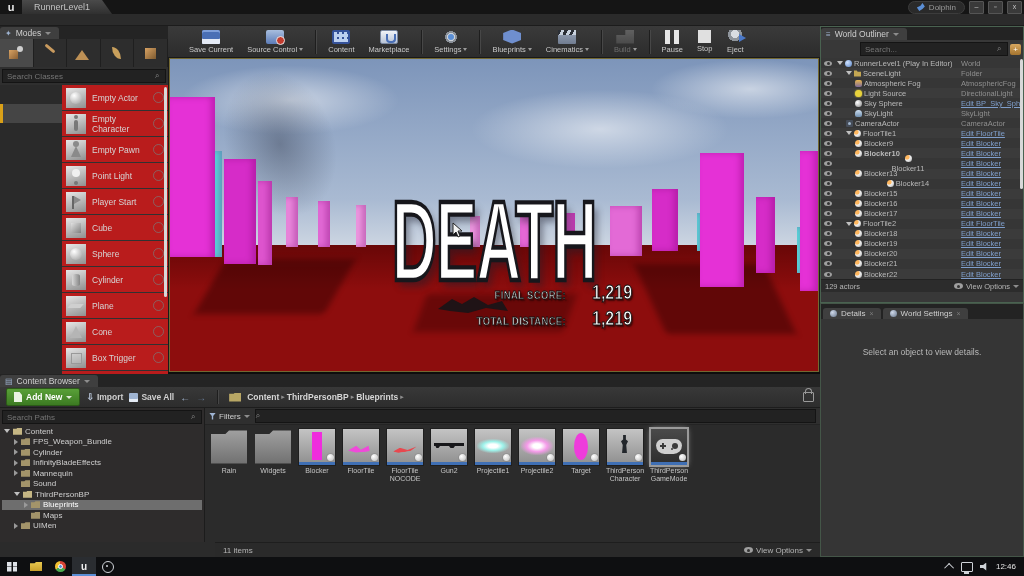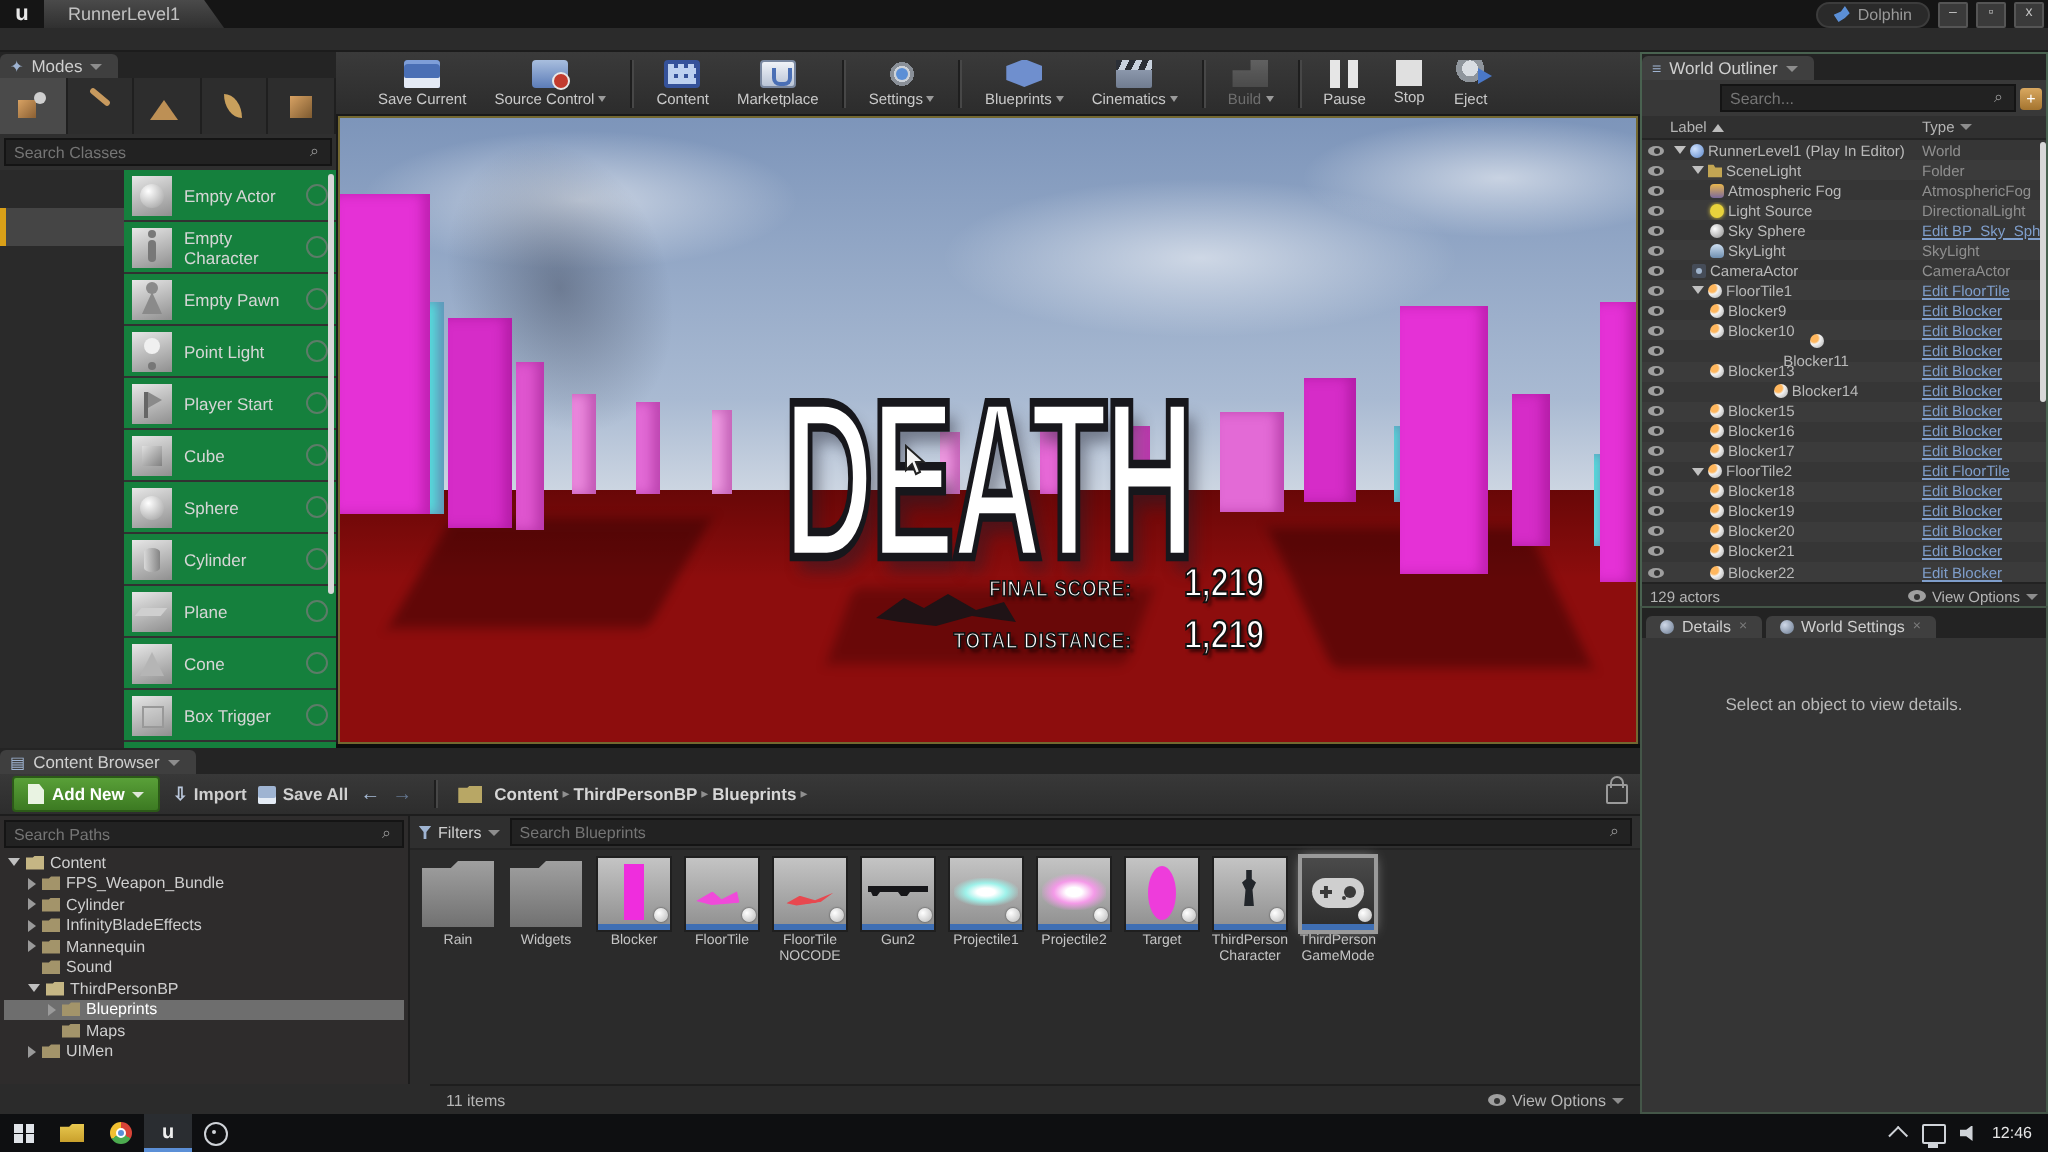--- a/index.html
+++ b/index.html
@@ -38,21 +38,21 @@
   .mico-land i.a{left:0;top:4px;border-left:7px solid transparent;border-right:7px solid transparent;border-bottom:10px solid #bd9055;}
   .mico-fol i.a{left:3px;top:1px;width:9px;height:12px;background:#c9a05c;border-radius:0 100% 0 100%;}
   .mico-geo i.a{left:2px;top:2px;width:11px;height:11px;background:linear-gradient(135deg,#d8a263,#7d5a30);}
   .search-row{height:14px;margin:0;display:flex;align-items:center;background:#222;border:1px solid #141414;box-sizing:border-box;}
   .search-row input{flex:1;background:transparent;border:none;outline:none;color:#bbb;font-size:8px;padding:0 4px;height:12px;font-family:"Liberation Sans",sans-serif;}
   .mag{width:10px;color:#9a9a9a;font-size:8px;flex:none;}
   #modes-cols{display:flex;height:294px;}
   #mode-cats{width:62px;background:#2a2a2a;}
   .cat{height:19px;display:flex;align-items:center;font-size:8px;font-weight:bold;color:#cfcfcf;padding-left:5px;border-left:3px solid transparent;}
   .cat.sel{background:#454545;border-left:3px solid #d9a018;}
-  #place-items{flex:1;background:#15803d;overflow:hidden;position:relative;}
+  #place-items{flex:1;background:#b91c1c;overflow:hidden;position:relative;}
   .pitem{height:25px;display:flex;align-items:center;gap:6px;padding:0 4px;border-bottom:1px solid #313131;}
   .pitem span.lbl{flex:1;font-size:8.5px;color:#d6d6d6;}
   .grab{width:9px;height:9px;border:1px solid #7a7a7a;border-radius:50%;flex:none;opacity:.7;}
   .sh{position:relative;width:20px;height:20px;background:linear-gradient(160deg,#e7e7e7,#8f8f8f);flex:none;}
   .sh i{position:absolute;display:block;}
   .sh-sphere i{left:4px;top:4px;width:12px;height:12px;border-radius:50%;background:radial-gradient(circle at 35% 30%,#fff,#9a9a9a);}
   .sh-character i{left:8px;top:6px;width:4px;height:11px;background:#787878;border-radius:2px;}
   .sh-character i::before{content:"";position:absolute;left:0;top:-5px;width:4px;height:4px;border-radius:50%;background:#787878;}
   .sh-pawn i{left:5px;top:6px;width:0;height:0;border-left:5px solid transparent;border-right:5px solid transparent;border-bottom:11px solid #8a8a8a;}
   .sh-pawn i::before{content:"";position:absolute;left:-3px;top:-5px;width:6px;height:6px;border-radius:50%;background:#8a8a8a;}
@@ -538,30 +538,20 @@
       <span class="tab-caret"></span>
     </div>
   </div>
   <div class="outliner-search">
     <div class="search-row" style="flex:1">
       <input placeholder="Search..." style="">
       <span class="mag">⌕</span>
     </div>
     <div class="addactor">+</div>
   </div>
-  <div id="out-header">
-    <span class="h-label">
-        <span>Label</span>
-        <span class="sort-asc"></span>
-      </span>
-    <span class="h-type">
-        <span>Type</span>
-        <span class="tab-caret"></span>
-      </span>
-  </div>
   <div id="outliner-rows">
     <div class="vscroll" style="top:1px;height:130px;right:0"></div>
   <div class="orow">
     <span class="eye"></span>
     <span class="o-label" style="padding-left: 2px;">
       <span class="arr-d" style="display: inline-block;"></span>
       <span class="oi oi-world"></span>
       <span>RunnerLevel1 (Play In Editor)</span>
     </span>
     <span class="o-type">World</span>
@@ -633,21 +623,21 @@
     <span class="eye"></span>
     <span class="o-label" style="padding-left: 20px;">
 
       <span class="oi oi-bp"></span>
       <span>Blocker9</span>
     </span>
     <span class="o-type link">Edit Blocker</span>
   </div>
       <div class="orow">
     <span class="eye"></span>
-    <span class="o-label" style="padding-left: 20px;">
+    <span class="o-label" style="padding-left: 20px; font-weight: bold;">
 
       <span class="oi oi-bp"></span>
       <span>Blocker10</span>
     </span>
     <span class="o-type link">Edit Blocker</span>
   </div>
       <div class="orow">
     <span class="eye"></span>
     <span class="o-label" style="padding-left: 20px; flex-direction: column;">
 
@@ -879,21 +869,20 @@
         </div>
     </div>
     <div id="cb-right">
       <div id="cb-filterrow">
         <span id="filters">
           <span class="funnel"></span>
           <span>Filters</span>
           <span class="tab-caret"></span>
         </span>
         <div class="search-row" style="flex:1">
-          <input placeholder="Search Blueprints" style="">
           <span class="mag">⌕</span>
         </div>
       </div>
       <div id="cb-assets">
           <div class="asset">
     <div class="thumb is-folder">
               <i></i>
             </div>
     <div class="aname">Rain</div>
   </div>

